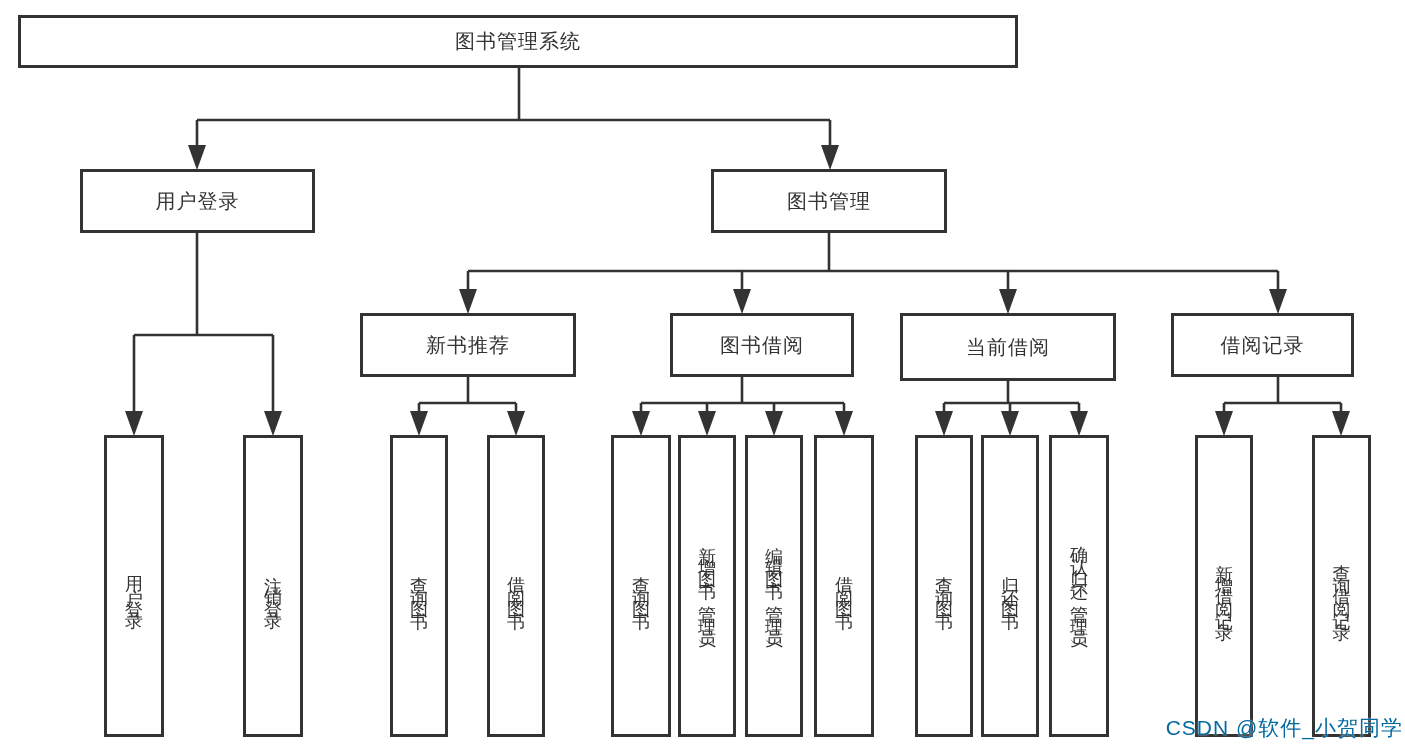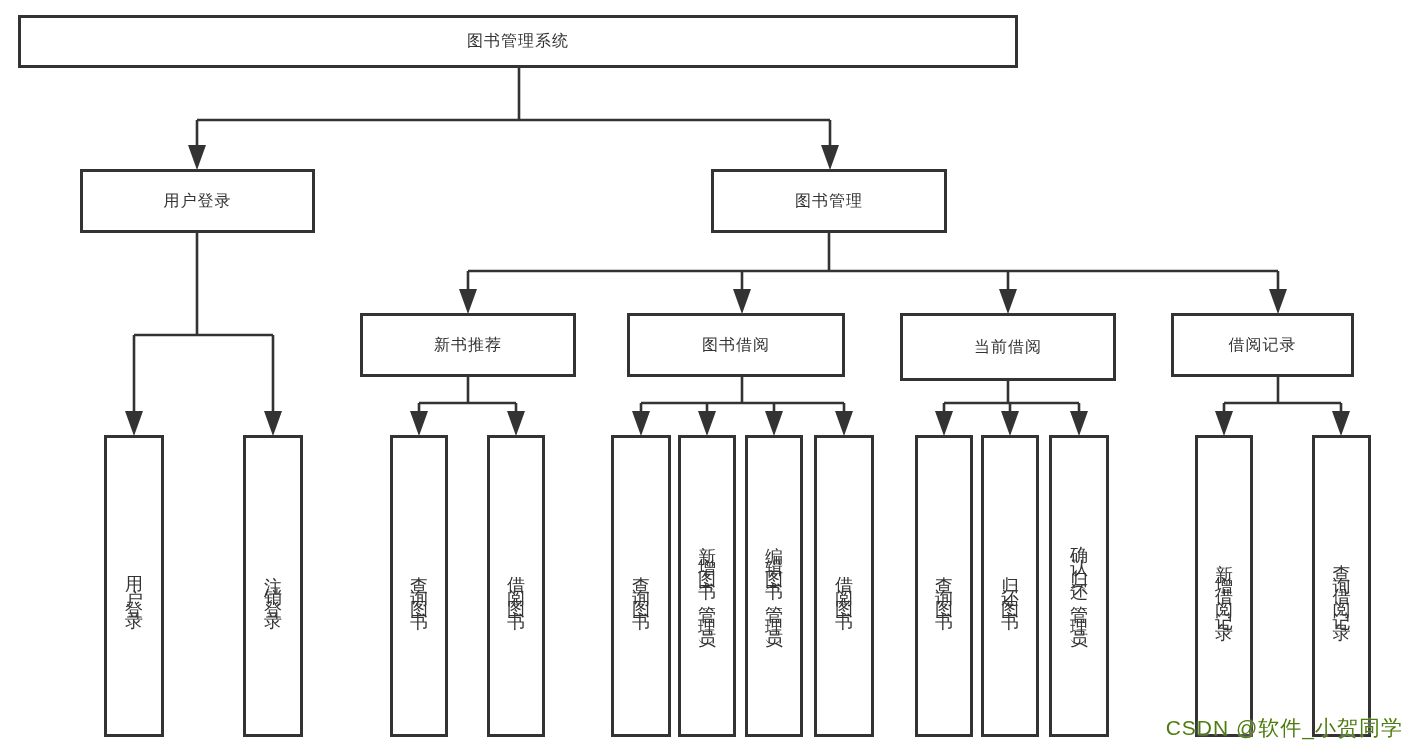--- a/index.html
+++ b/index.html
@@ -23,38 +23,38 @@
   }
   .node {
     position: absolute;
     box-sizing: border-box;
     background: #ffffff;
     border: 3px solid #333333;
     color: #333333;
     display: flex;
     align-items: center;
     justify-content: center;
-    font-size: 16px;
+    font-size: 20px;
     letter-spacing: 1px;
     z-index: 2;
     white-space: nowrap;
   }
   .leaf {
     writing-mode: vertical-rl;
     text-orientation: mixed;
     letter-spacing: 12px;
     font-size: 18px;
     border-width: 3px;
   }
   .watermark {
     position: absolute;
     right: 2px;
     bottom: 5px;
     font-size: 21px;
-    color: #4d7c0f;
+    color: #0369a1;
     letter-spacing: 1px;
     text-shadow: 0 0 2px rgba(255,255,255,0.9);
     z-index: 3;
     white-space: nowrap;
   }
 </style>
 </head>
 <body>
 
 <div class="stage">
@@ -124,21 +124,21 @@
       <polygon points="1332,411 1350,411 1341,436"></polygon>
     </g>
   </svg>
 
   <div class="node" style="left:18px;top:15px;width:1000px;height:53px">图书管理系统</div>
 
   <div class="node" style="left:80px;top:169px;width:235px;height:64px">用户登录</div>
   <div class="node" style="left:711px;top:169px;width:236px;height:64px">图书管理</div>
 
   <div class="node" style="left:360px;top:313px;width:216px;height:64px">新书推荐</div>
-  <div class="node" style="left:627px;top:313px;width:218px;height:64px">图书借阅</div>
+  <div class="node" style="left:670px;top:313px;width:184px;height:64px">图书借阅</div>
   <div class="node" style="left:900px;top:313px;width:216px;height:68px">当前借阅</div>
   <div class="node" style="left:1171px;top:313px;width:183px;height:64px">借阅记录</div>
 
   <div class="node leaf" style="left:104px;top:435px;width:60px;height:302px">用户登录</div>
   <div class="node leaf" style="left:243px;top:435px;width:60px;height:302px">注销登录</div>
 
   <div class="node leaf" style="left:390px;top:435px;width:58px;height:302px">查询图书</div>
   <div class="node leaf" style="left:487px;top:435px;width:58px;height:302px">借阅图书</div>
 
   <div class="node leaf" style="left:611px;top:435px;width:60px;height:302px">查询图书</div>

